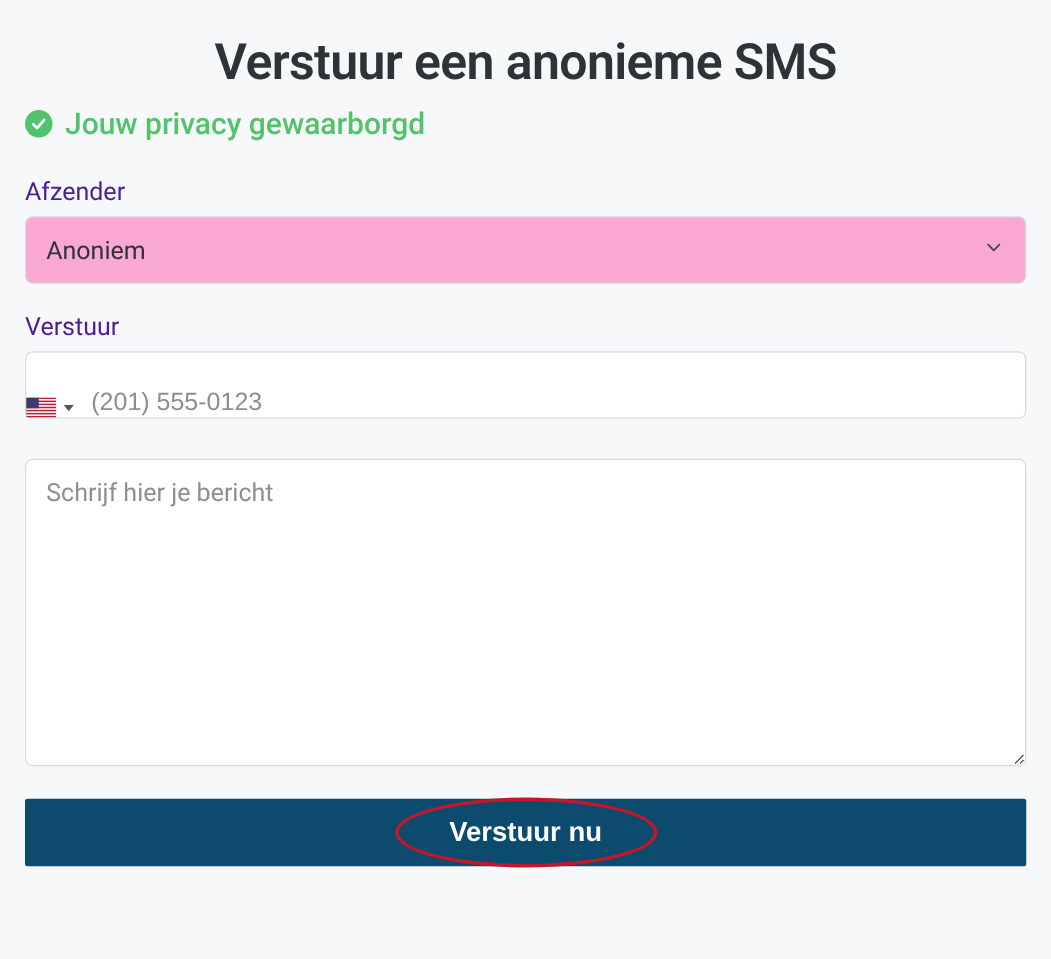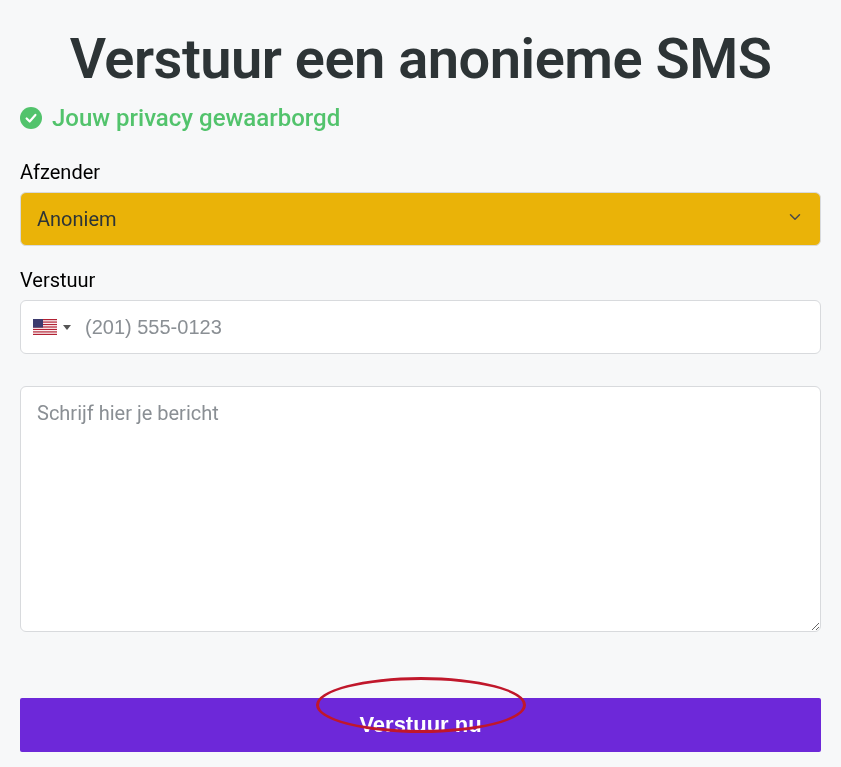--- a/index.html
+++ b/index.html
@@ -13,21 +13,21 @@
       width: 841px;
       height: 767px;
       padding: 20px;
     }
     .container {
       max-width: 801px;
       margin: 0 auto;
     }
     h1 {
       text-align: center;
-      font-size: 56px;
+      font-size: 40px;
       font-weight: 600;
       color: #2d3436;
       margin-top: 6px;
       margin-bottom: 12px;
       letter-spacing: -0.5px;
     }
     .privacy-row {
       margin-bottom: 28px;
     }
     .privacy-row .check-icon {
@@ -50,27 +50,27 @@
       font-size: 24px;
       font-weight: 500;
       vertical-align: middle;
     }
     .form-group {
       margin-bottom: 22px;
     }
     label {
       display: block;
       font-size: 20px;
-      color: #000000;
+      color: #4c1d95;
       margin-bottom: 8px;
       font-weight: 400;
     }
     .select-wrap {
       position: relative;
-      background: #eab308;
+      background: #f9a8d4;
       border: 1px solid #d8dadd;
       border-radius: 6px;
       height: 54px;
       display: flex;
       align-items: center;
       padding: 0 16px;
       cursor: pointer;
     }
     .select-value {
       font-size: 20px;
@@ -79,22 +79,22 @@
     }
     .chevron {
       color: #4a4a4a;
     }
     .phone-input-wrap {
       background: #fff;
       border: 1px solid #d8dadd;
       border-radius: 6px;
       height: 54px;
       display: flex;
-      align-items: center;
-      padding: 0 12px;
+      align-items: flex-end;
+      padding: 0 0;
     }
     .flag-btn {
       display: flex;
       align-items: center;
       gap: 6px;
       margin-right: 14px;
       cursor: pointer;
     }
     .flag {
       width: 24px;
@@ -134,29 +134,28 @@
     }
     textarea::placeholder {
       color: #8a8f94;
     }
     .submit-wrap {
       position: relative;
       margin-top: 8px;
     }
     .submit-btn {
       width: 100%;
-      background: #6d28d9;
+      background: #0c4a6e;
       color: #fff;
       border: none;
       height: 54px;
       font-size: 22px;
       font-weight: 700;
       cursor: pointer;
       border-radius: 2px;
-      margin-top: 40px;
     }
     .red-ellipse {
       position: absolute;
       top: 50%;
       left: 50%;
       transform: translate(-50%, -50%);
       width: 210px;
       height: 56px;
       border: 3px solid #c0172b;
       border-radius: 50%;

